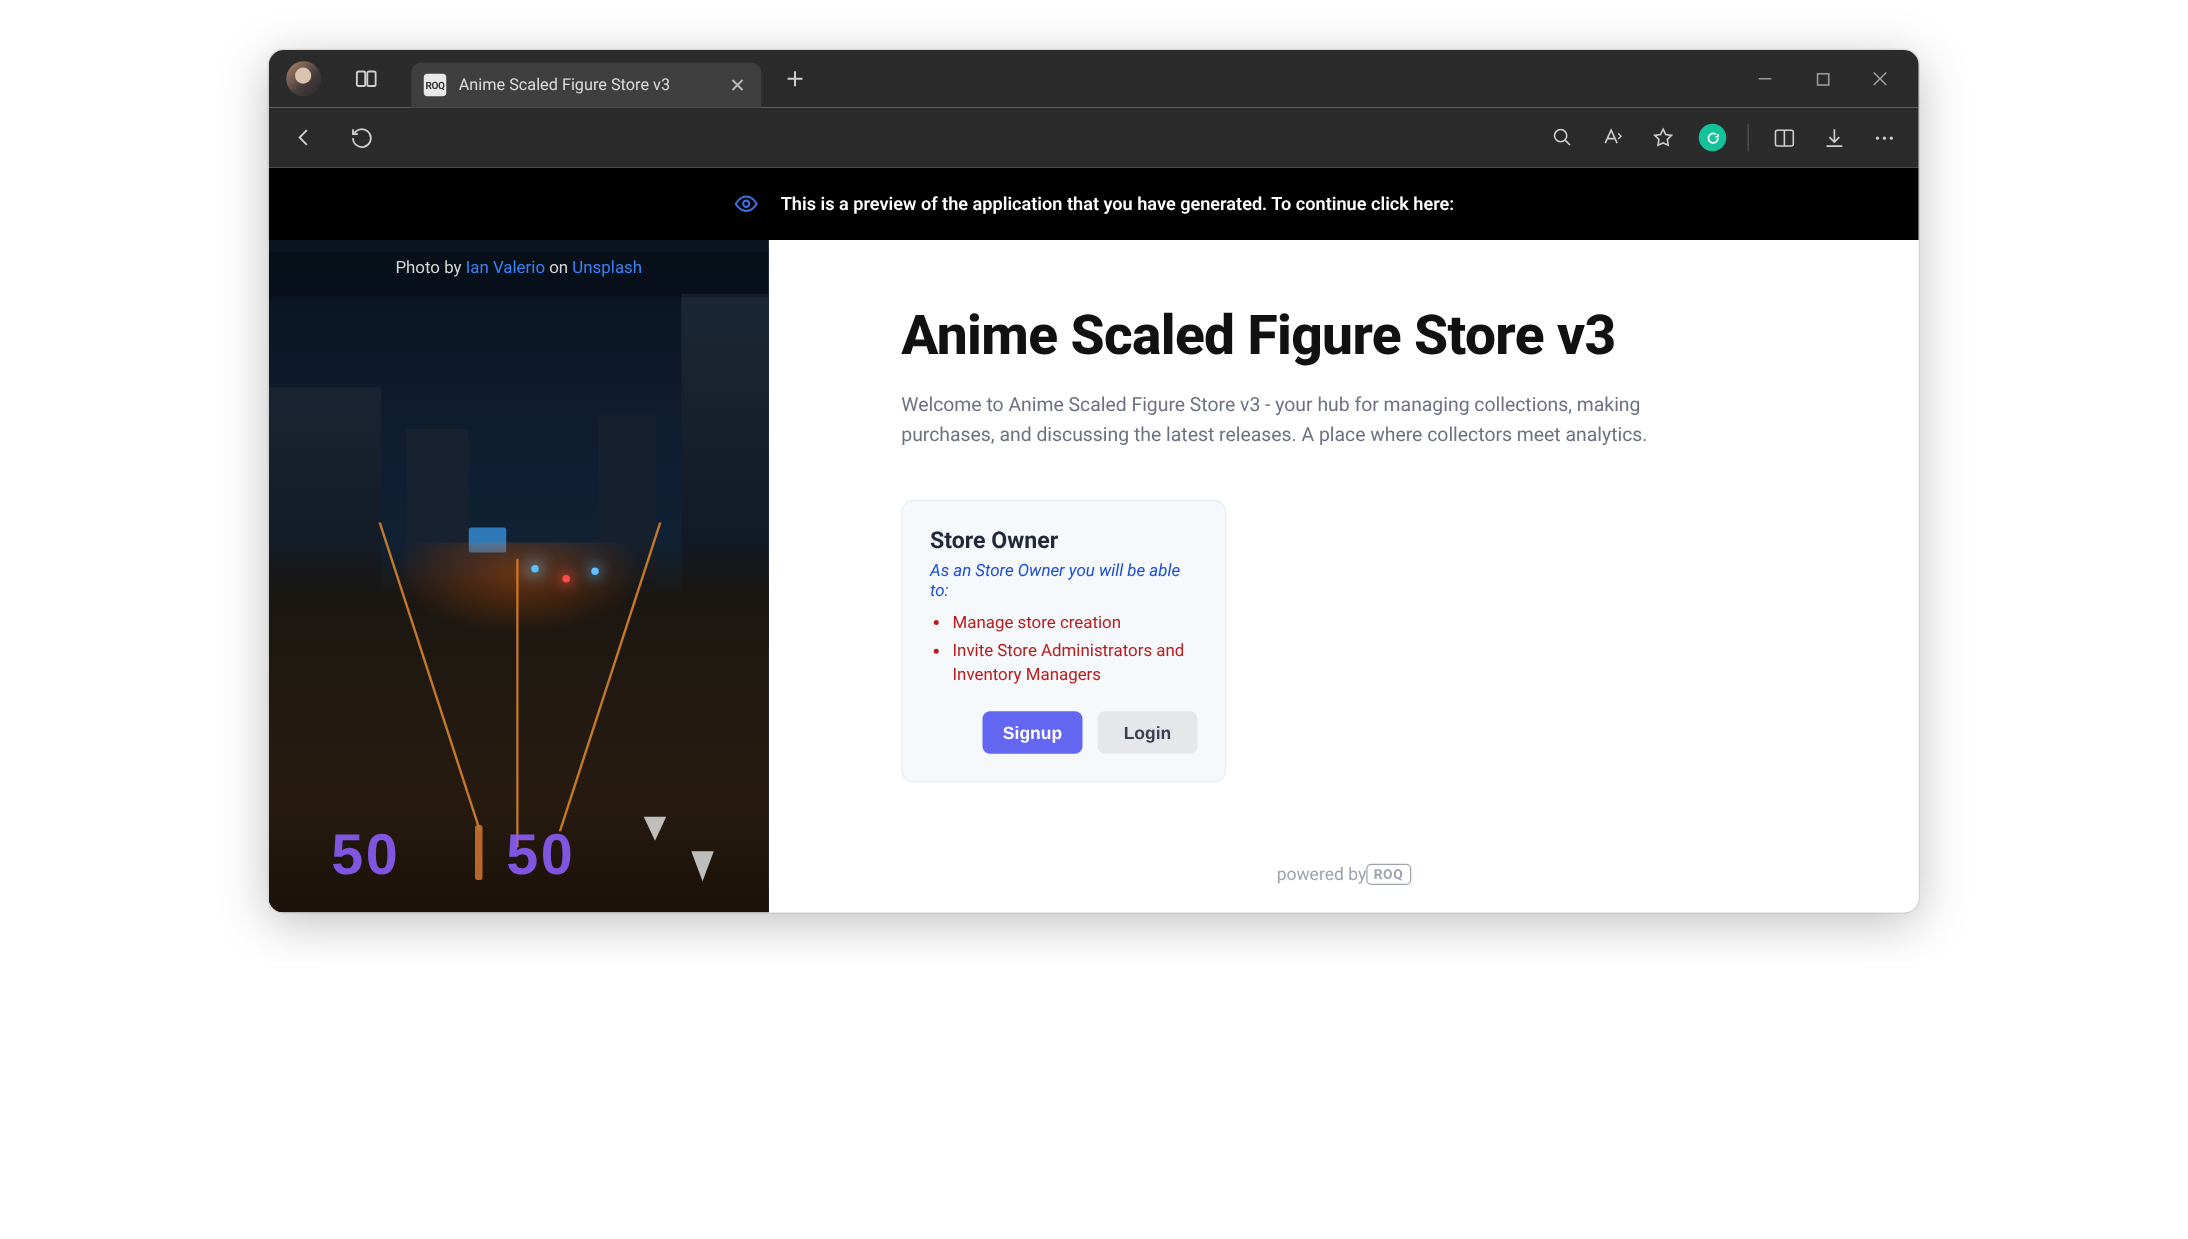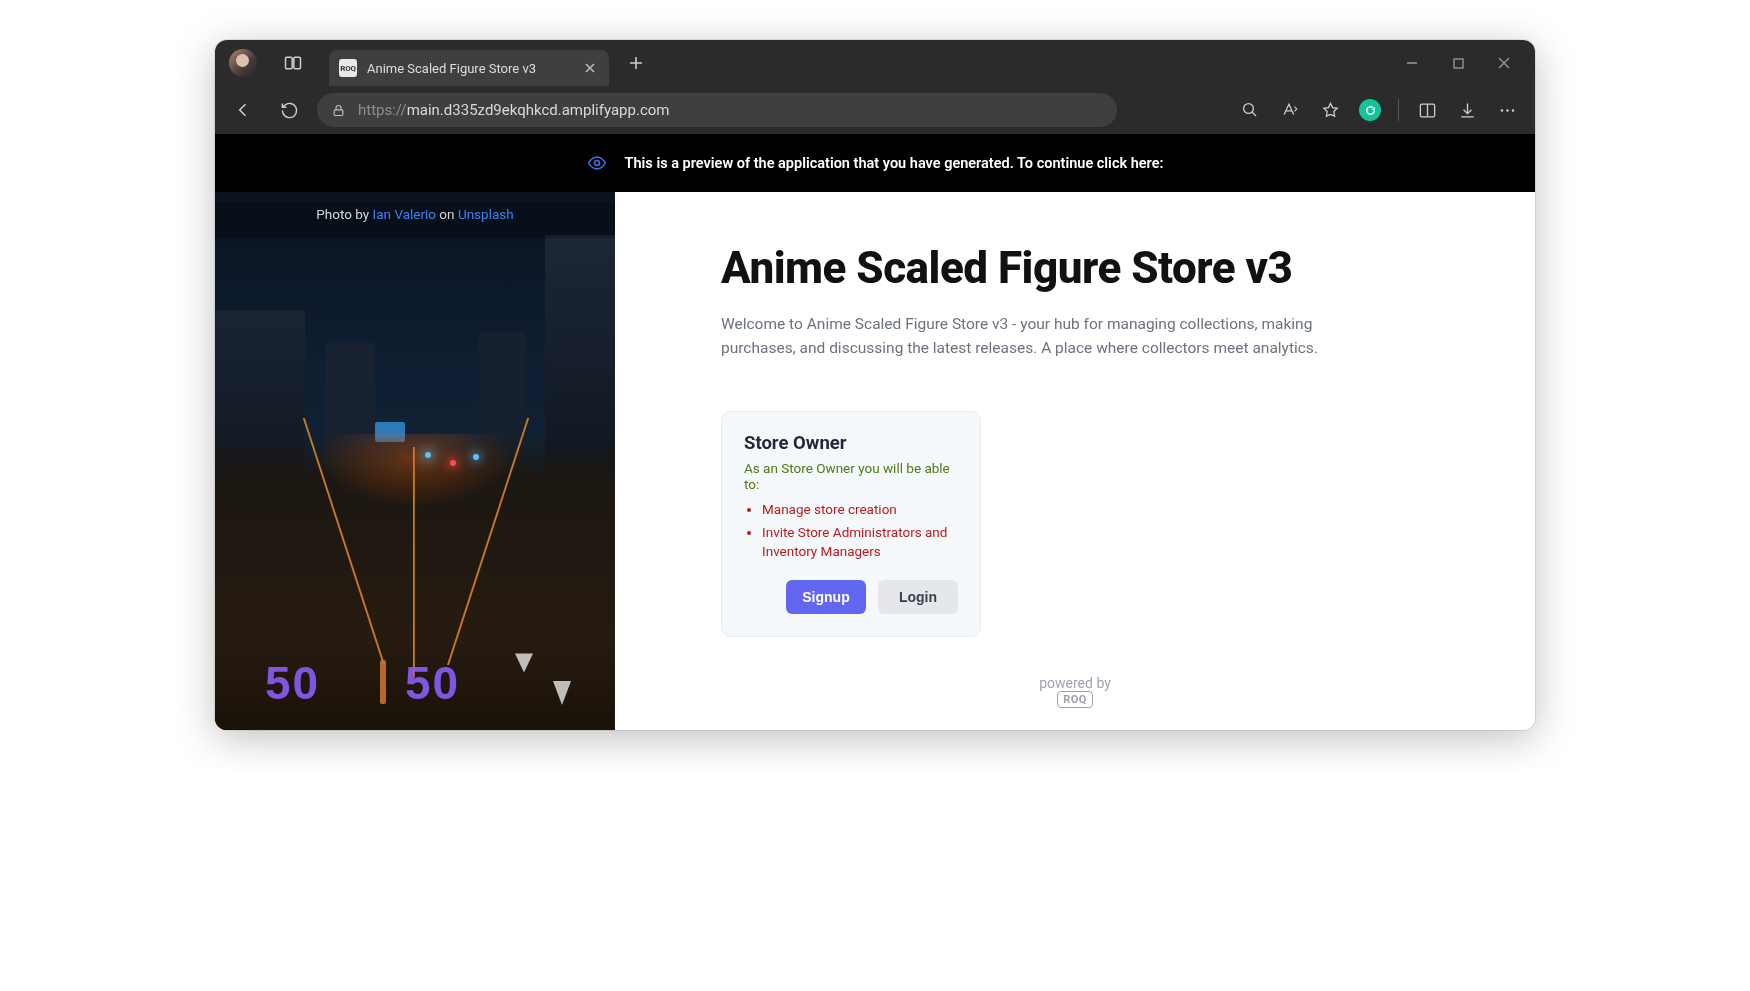--- a/index.html
+++ b/index.html
@@ -174,42 +174,42 @@
 }
 .credit a { color:#3b82f6; text-decoration:none; }
 
 .main {
   flex:1; padding: 50px 70px 20px 106px; position:relative; overflow:auto;
 }
 h1 { font-size:44px; font-weight:800; color:#111; letter-spacing:-0.5px; }
 .subtitle { color:#6b7280; font-size:15.5px; line-height:1.55; margin-top:18px; max-width:660px; }
 
 .card {
-  margin-top:51px;
+  margin-top:40px;
   background:#f6f9fc;
   border:1px solid #e6ecf2;
   border-radius:10px;
   padding:20px 22px 22px;
   width:260px;
 }
 .card h3{ font-size:18.5px; font-weight:700; color:#1f2937; }
-.card-sub{ color:#4d7c0f; font-size:13.5px; margin-top:6px; }
+.card-sub{ color:#1d4ed8; font-size:13.5px; margin-top:6px;font-style:italic; }
 .card ul{ margin:8px 0 0 18px; color:#b91c1c; font-size:13.5px; line-height:1.45; }
 .card ul li{ margin-bottom:3px; }
 .card-actions{ display:flex; gap:12px; margin-top:18px;padding-left:42px; }
 .btn{
   flex:1; height:34px; border:none; border-radius:6px; font-weight:600; font-size:14px; cursor:pointer;
 }
 .btn.primary{ background:#6366f1; color:#fff; }
 .btn.secondary{ background:#e5e7eb; color:#374151; }
 
 .footer{
   position:absolute; bottom:22px; left:0; right:0;
   text-align:center; color:#9ca3af; font-size:14px;
-  display:flex; align-items:center; justify-content:center; gap:0;flex-direction:column;
+  display:flex; align-items:center; justify-content:center; gap:0;
 }
 .roq-logo{
   border:1.5px solid #9ca3af; border-radius:4px; padding:1px 5px;
   font-size:11px; font-weight:700; letter-spacing:0.5px; color:#9ca3af;
 }
 svg { display:block; }
 </style>
 </head>
 <body>
 
@@ -260,29 +260,20 @@
     <div class="icon-btn">
       <svg width="20" height="20" viewBox="0 0 24 24" fill="none" stroke="currentColor" stroke-width="1.8">
           <path d="M15 5l-7 7 7 7"></path>
         </svg>
     </div>
     <div class="icon-btn">
       <svg width="19" height="19" viewBox="0 0 24 24" fill="none" stroke="currentColor" stroke-width="1.8">
           <path d="M3 12a9 9 0 1 0 3-6.7L3 8"></path>
           <path d="M3 3v5h5"></path>
         </svg>
-    </div>
-    <div class="urlbox">
-      <span class="lock">
-        <svg width="15" height="15" viewBox="0 0 24 24" fill="none" stroke="currentColor" stroke-width="1.8">
-            <rect x="5" y="11" width="14" height="9" rx="2"></rect>
-            <path d="M8 11V8a4 4 0 0 1 8 0v3"></path>
-          </svg>
-      </span>
-      <span><span class="url-protocol">https://</span><span>main.d335zd9ekqhkcd.amplifyapp.com</span></span>
     </div>
     <div class="addr-right">
       <div class="icon-btn">
         <svg width="18" height="18" viewBox="0 0 24 24" fill="none" stroke="currentColor" stroke-width="1.7">
             <circle cx="10" cy="10" r="6.5"></circle>
             <path d="M15 15l5 5"></path>
           </svg>
       </div>
       <div class="icon-btn">
         <svg width="19" height="19" viewBox="0 0 24 24" fill="none" stroke="currentColor" stroke-width="1.6">

